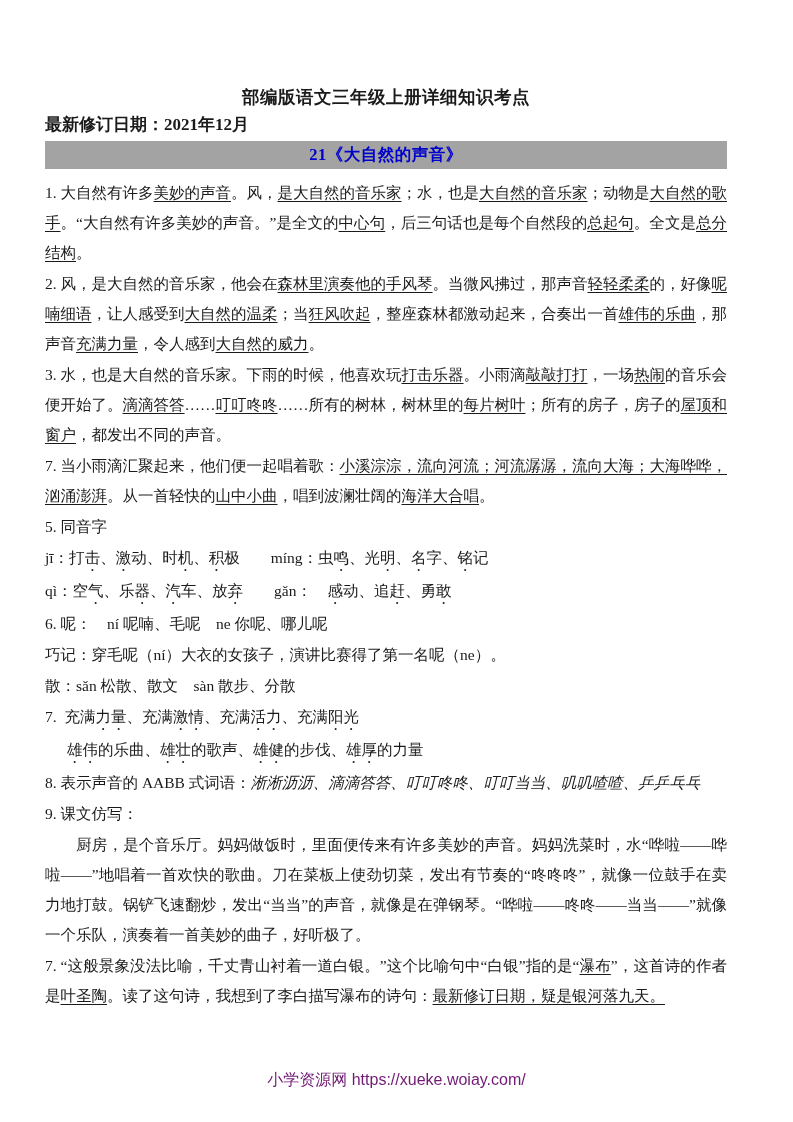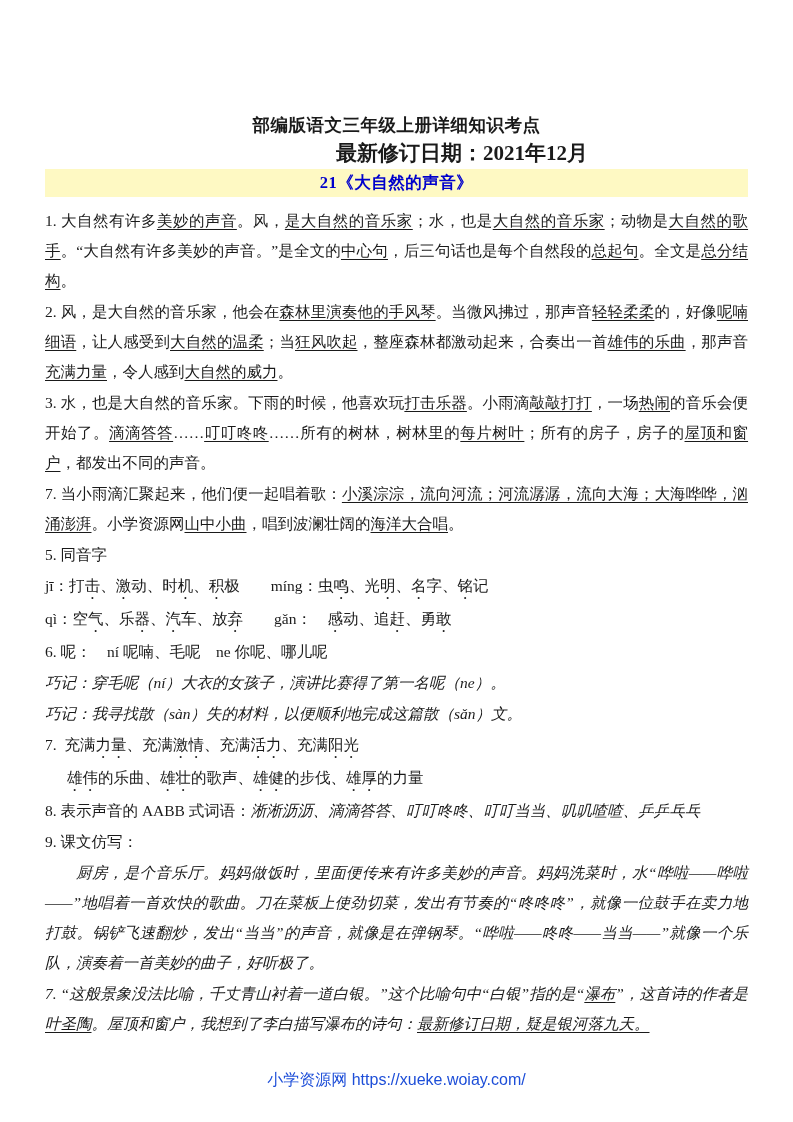--- a/index.html
+++ b/index.html
@@ -4,61 +4,61 @@
 <style>
   * { margin: 0; padding: 0; box-sizing: border-box; }
   html, body { width: 793px; height: 1122px; }
   body {
     background: #ffffff;
     color: #1a1a1a;
     font-family: "Liberation Serif", "DejaVu Serif", serif;
     position: relative;
     overflow: hidden;
   }
-  .sheet { padding: 86px 45px 0 45px; margin-top: 28px; }
+  .sheet { padding: 86px 66px 0 45px; }
 
   .doc-title {
     text-align: center;
     font-size: 17.5px;
     font-weight: bold;
     line-height: 22px;
     letter-spacing: 0.5px;
   }
   .revision-line {
-    text-align: right;
+    text-align: left;
     padding-right: 160px;
-    font-size: 21px;
+    font-size: 17px;
     font-weight: bold;
     line-height: 26px;
     margin-top: 4px;
   }
   .section-band {
     margin-top: 3px;
     height: 28px;
-    background: #fef9c3;
+    background: #a3a3a3;
     display: flex;
     align-items: center;
     justify-content: center;
   }
   .section-band .section-title {
     color: #0000cc;
     font-weight: bold;
     font-size: 16.5px;
     letter-spacing: 0.5px;
   }
 
   .doc-body { margin-top: 9px; }
   .para {
     font-size: 15.5px;
     line-height: 30px;
     white-space: pre-wrap;
     margin: 0 0 1px 0;
     text-align: justify;
   }
-  .para.kai { font-style: italic; }
+  .para.kai { }
   .para.indent1 { padding-left: 22px; }
   .para.ti2 { text-indent: 2em; }
 
   .seg.u {
     text-decoration: underline;
     text-underline-offset: 3px;
     text-decoration-thickness: 1px;
   }
   .seg.em {
     -webkit-text-emphasis: filled dot;
@@ -67,51 +67,51 @@
     text-emphasis-position: under right;
   }
   .seg.kai { font-style: italic; }
 
   .page-footer {
     position: absolute;
     left: 0;
     top: 1068px;
     width: 100%;
     text-align: center;
-    color: #1d4ed8;
+    color: #701a75;
     font-family: "Liberation Sans", "DejaVu Sans", sans-serif;
     font-size: 16px;
     line-height: 24px;
   }
 </style>
 </head>
 <body>
 
 <div class="sheet">
   <h1 class="doc-title">部编版语文三年级上册详细知识考点</h1>
   <div class="revision-line">最新修订日期：2021年12月</div>
   <div class="section-band">
     <span class="section-title">21《大自然的声音》</span>
   </div>
   <main class="doc-body">
       <p class="para"><span class="seg">1. 大自然有许多</span><span class="seg u">美妙的声音</span><span class="seg">。风，</span><span class="seg u">是大自然的音乐家</span><span class="seg">；水，也是</span><span class="seg u">大自然的音乐家</span><span class="seg">；动物是</span><span class="seg u">大自然的歌手</span><span class="seg">。“大自然有许多美妙的声音。”是全文的</span><span class="seg u">中心句</span><span class="seg">，后三句话也是每个自然段的</span><span class="seg u">总起句</span><span class="seg">。全文是</span><span class="seg u">总分结构</span><span class="seg">。</span></p>
       <p class="para"><span class="seg">2. 风，是大自然的音乐家，他会在</span><span class="seg u">森林里演奏他的手风琴</span><span class="seg">。当微风拂过，那声音</span><span class="seg u">轻轻柔柔</span><span class="seg">的，好像</span><span class="seg u">呢喃细语</span><span class="seg">，让人感受到</span><span class="seg u">大自然的温柔</span><span class="seg">；当</span><span class="seg u">狂风吹起</span><span class="seg">，整座森林都激动起来，合奏出一首</span><span class="seg u">雄伟的乐曲</span><span class="seg">，那声音</span><span class="seg u">充满力量</span><span class="seg">，令人感到</span><span class="seg u">大自然的威力</span><span class="seg">。</span></p>
       <p class="para"><span class="seg">3. 水，也是大自然的音乐家。下雨的时候，他喜欢玩</span><span class="seg u">打击乐器</span><span class="seg">。小雨滴</span><span class="seg u">敲敲打打</span><span class="seg">，一场</span><span class="seg u">热闹</span><span class="seg">的音乐会便开始了。</span><span class="seg u">滴滴答答</span><span class="seg">……</span><span class="seg u">叮叮咚咚</span><span class="seg">……所有的树林，树林里的</span><span class="seg u">每片树叶</span><span class="seg">；所有的房子，房子的</span><span class="seg u">屋顶和窗户</span><span class="seg">，都发出不同的声音。</span></p>
-      <p class="para"><span class="seg">7. 当小雨滴汇聚起来，他们便一起唱着歌：</span><span class="seg u">小溪淙淙，流向河流；河流潺潺，流向大海；大海哗哗，汹涌澎湃</span><span class="seg">。小学资源网</span><span class="seg u">山中小曲</span><span class="seg">，唱到波澜壮阔的</span><span class="seg u">海洋大合唱</span><span class="seg">。</span></p>
+      <p class="para"><span class="seg">7. 当小雨滴汇聚起来，他们便一起唱着歌：</span><span class="seg u">小溪淙淙，流向河流；河流潺潺，流向大海；大海哗哗，汹涌澎湃</span><span class="seg">。从一首轻快的</span><span class="seg u">山中小曲</span><span class="seg">，唱到波澜壮阔的</span><span class="seg u">海洋大合唱</span><span class="seg">。</span></p>
       <p class="para"><span class="seg">5. 同音字</span></p>
       <p class="para"><span class="seg">jī：打</span><span class="seg em">击</span><span class="seg">、</span><span class="seg em">激</span><span class="seg">动、时</span><span class="seg em">机</span><span class="seg">、</span><span class="seg em">积</span><span class="seg">极　　míng：虫</span><span class="seg em">鸣</span><span class="seg">、光</span><span class="seg em">明</span><span class="seg">、</span><span class="seg em">名</span><span class="seg">字、</span><span class="seg em">铭</span><span class="seg">记</span></p>
       <p class="para"><span class="seg">qì：空</span><span class="seg em">气</span><span class="seg">、乐</span><span class="seg em">器</span><span class="seg">、</span><span class="seg em">汽</span><span class="seg">车、放</span><span class="seg em">弃</span><span class="seg">　　gǎn：　</span><span class="seg em">感</span><span class="seg">动、追</span><span class="seg em">赶</span><span class="seg">、勇</span><span class="seg em">敢</span></p>
       <p class="para"><span class="seg">6. 呢：　ní 呢喃、毛呢　ne 你呢、哪儿呢</span></p>
       <p class="para kai"><span class="seg">巧记：穿毛呢（ní）大衣的女孩子，演讲比赛得了第一名呢（ne）。</span></p>
-      <p class="para kai"><span class="seg">巧记：我寻找散（sàn）失的材料，以便顺利地完成这篇散（sǎn）文。</span></p>
+      <p class="para"><span class="seg">散：sǎn 松散、散文　sàn 散步、分散</span></p>
       <p class="para"><span class="seg">7.  充满</span><span class="seg em">力量</span><span class="seg">、充满</span><span class="seg em">激情</span><span class="seg">、充满</span><span class="seg em">活力</span><span class="seg">、充满</span><span class="seg em">阳光</span></p>
       <p class="para indent1"><span class="seg em">雄伟</span><span class="seg">的乐曲、</span><span class="seg em">雄壮</span><span class="seg">的歌声、</span><span class="seg em">雄健</span><span class="seg">的步伐、</span><span class="seg em">雄厚</span><span class="seg">的力量</span></p>
       <p class="para"><span class="seg">8. 表示声音的 AABB 式词语：</span><span class="seg kai">淅淅沥沥、滴滴答答、叮叮咚咚、叮叮当当、叽叽喳喳、乒乒乓乓</span></p>
       <p class="para"><span class="seg">9. 课文仿写：</span></p>
       <p class="para kai ti2"><span class="seg">厨房，是个音乐厅。妈妈做饭时，里面便传来有许多美妙的声音。妈妈洗菜时，水“哗啦——哗啦——”地唱着一首欢快的歌曲。刀在菜板上使劲切菜，发出有节奏的“咚咚咚”，就像一位鼓手在卖力地打鼓。锅铲飞速翻炒，发出“当当”的声音，就像是在弹钢琴。“哗啦——咚咚——当当——”就像一个乐队，演奏着一首美妙的曲子，好听极了。</span></p>
-      <p class="para kai"><span class="seg">7. “这般景象没法比喻，千丈青山衬着一道白银。”这个比喻句中“白银”指的是“</span><span class="seg u">瀑布</span><span class="seg">”，这首诗的作者是</span><span class="seg u">叶圣陶</span><span class="seg">。屋顶和窗户，我想到了李白描写瀑布的诗句：</span><span class="seg u">最新修订日期，疑是银河落九天。</span></p>
+      <p class="para kai"><span class="seg">7. “这般景象没法比喻，千丈青山衬着一道白银。”这个比喻句中“白银”指的是“</span><span class="seg u">瀑布</span><span class="seg">”，这首诗的作者是</span><span class="seg u">叶圣陶</span><span class="seg">。读了这句诗，我想到了李白描写瀑布的诗句：</span><span class="seg u">最新修订日期，疑是银河落九天。</span></p>
     </main>
 </div>
 
 <div class="page-footer">
   <span>小学资源网</span>
   <span>https://xueke.woiay.com/</span>
 </div>
 
 </body></html>

